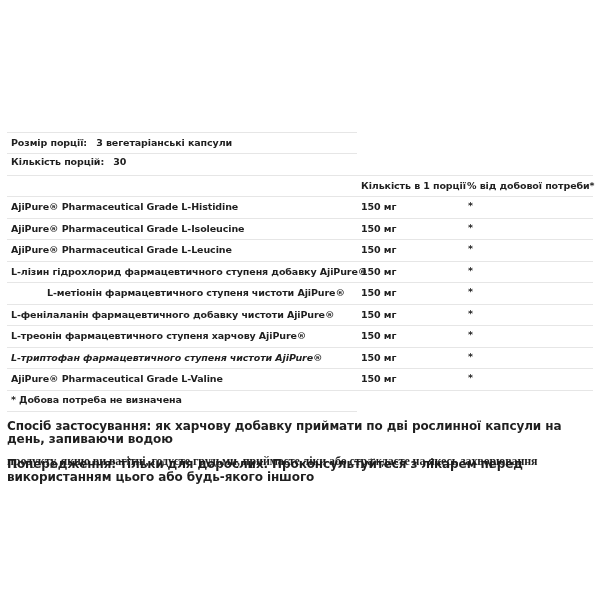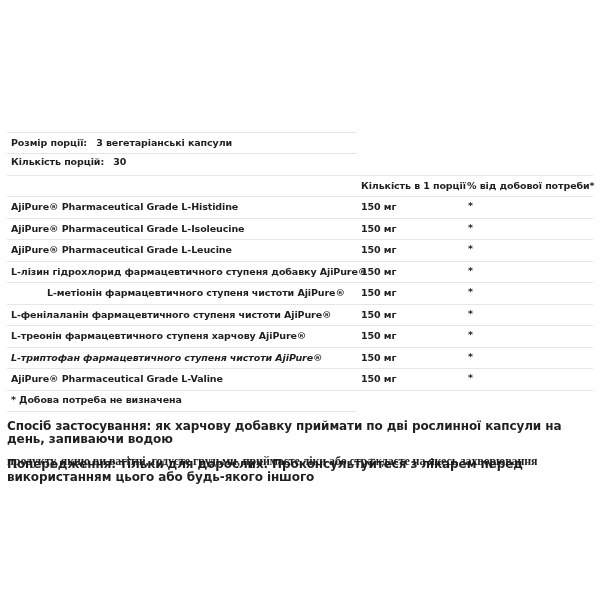--- a/index.html
+++ b/index.html
@@ -72,21 +72,21 @@
     <div class="txt" style="left: 468px; top: 243px;">*</div>
     <div class="hline" style="left: 7px; top: 261px; width: 586px;"></div>
     <div class="txt" style="left: 11px; top: 265.5px;">L-лізин гідрохлорид фармацевтичного ступеня добавку AjiPure®</div>
     <div class="txt" style="left: 361px; top: 265.5px;">150 мг</div>
     <div class="txt" style="left: 468px; top: 264.5px;">*</div>
     <div class="hline" style="left: 7px; top: 282px; width: 586px;"></div>
     <div class="txt" style="left: 11px; top: 287px; margin-left: 36px;">L-метіонін фармацевтичного ступеня чистоти AjiPure®</div>
     <div class="txt" style="left: 361px; top: 287px;">150 мг</div>
     <div class="txt" style="left: 468px; top: 286px;">*</div>
     <div class="hline" style="left: 7px; top: 304px; width: 586px;"></div>
-    <div class="txt" style="left: 11px; top: 308.5px;">L-фенілаланін фармацевтичного ступеня чистоти AjiPure®</div>
+    <div class="txt" style="left: 11px; top: 308.5px;">L-фенілаланін фармацевтичного добавку чистоти AjiPure®</div>
     <div class="txt" style="left: 361px; top: 308.5px;">150 мг</div>
     <div class="txt" style="left: 468px; top: 307.5px;">*</div>
     <div class="hline" style="left: 7px; top: 325px; width: 586px;"></div>
     <div class="txt" style="left: 11px; top: 330px;">L-треонін фармацевтичного ступеня харчову AjiPure®</div>
     <div class="txt" style="left: 361px; top: 330px;">150 мг</div>
     <div class="txt" style="left: 468px; top: 329px;">*</div>
     <div class="hline" style="left: 7px; top: 347px; width: 586px;"></div>
     <div class="txt" style="left: 11px; top: 351.5px; font-style: italic;">L-триптофан фармацевтичного ступеня чистоти AjiPure®</div>
     <div class="txt" style="left: 361px; top: 351.5px;">150 мг</div>
     <div class="txt" style="left: 468px; top: 350.5px;">*</div>

